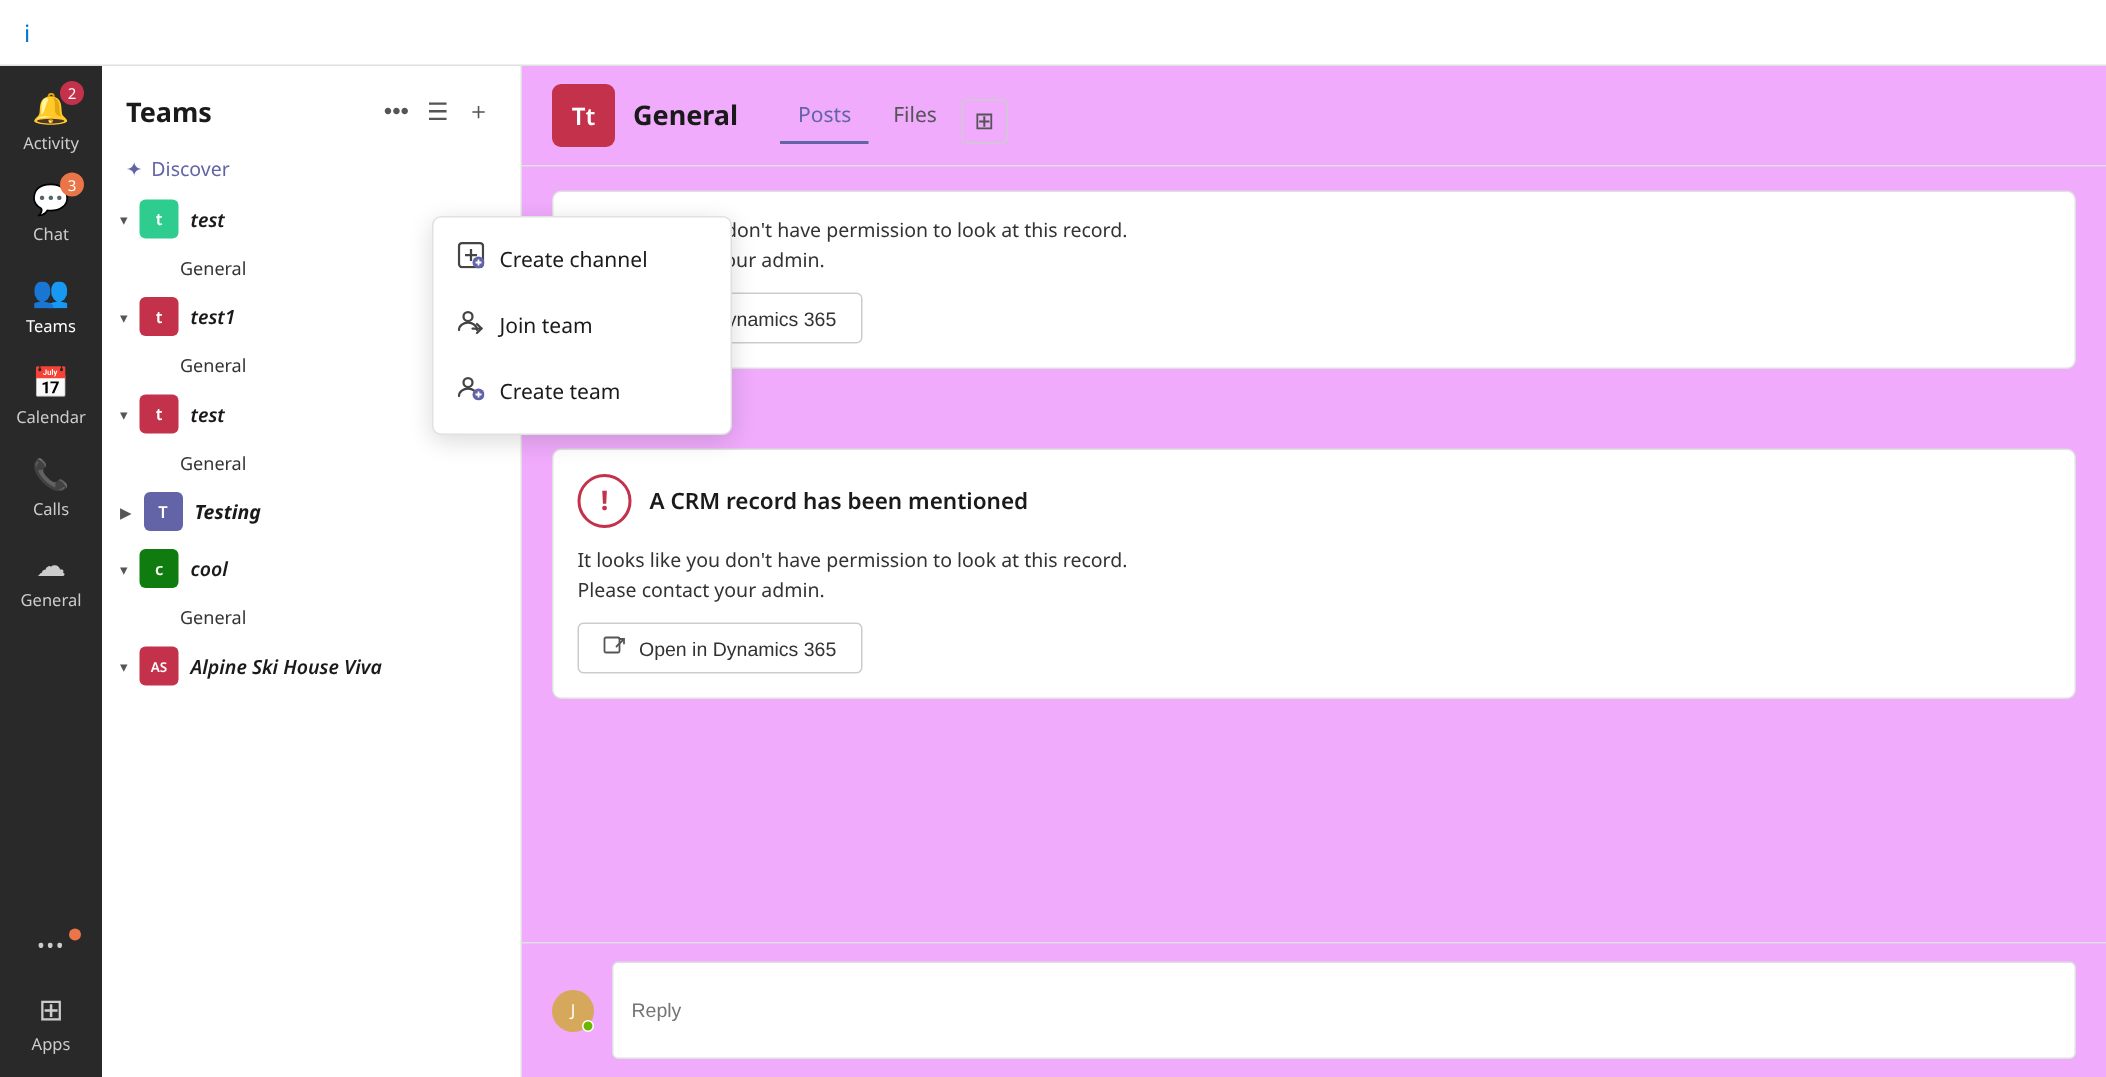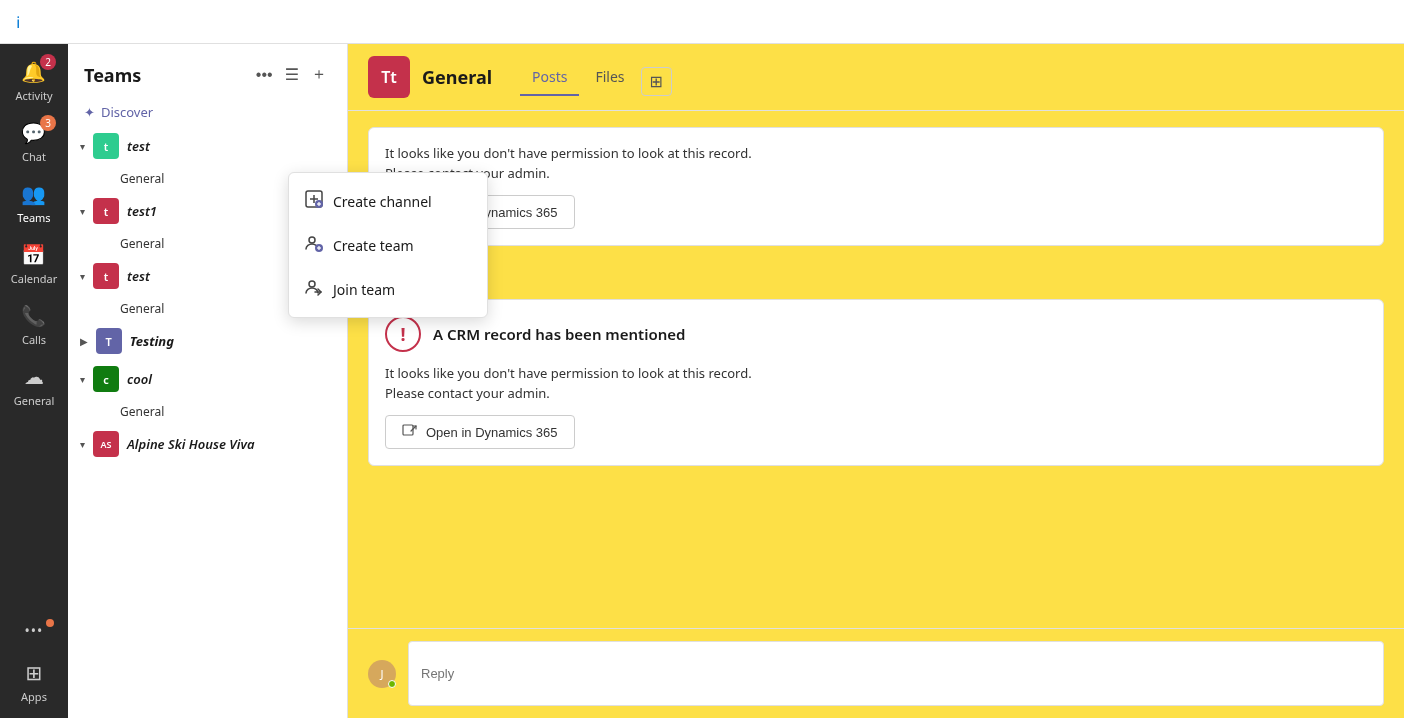--- a/index.html
+++ b/index.html
@@ -175,39 +175,38 @@
       position: absolute;
       top: 100px;
       left: 220px;
       background: #fff;
       border: 1px solid #e0e0e0;
       border-radius: 6px;
       box-shadow: 0 4px 16px rgba(0,0,0,0.15);
       z-index: 100;
       min-width: 200px;
       padding: 6px 0;
-      margin-top: 28px;
     }
     .dropdown-item {
       display: flex;
       align-items: center;
       gap: 10px;
       padding: 10px 16px;
       font-size: 14px;
       color: #1a1a1a;
       cursor: pointer;
     }
     .dropdown-item-icon { font-size: 18px; color: #444; }
 
     
     .main-content {
       flex: 1;
       display: flex;
       flex-direction: column;
-      background: #fde047;
+      background: #f0abfc;
       overflow: hidden;
     }
 
     
     .channel-header {
       display: flex;
       align-items: center;
       gap: 12px;
       padding: 12px 20px;
       border-bottom: 1px solid #e0e0e0;
@@ -495,37 +494,37 @@
             <line x1="12" y1="14" x2="16" y2="14" stroke="white" stroke-width="1.2"></line>
           </svg>
         </span>
         <span>Create channel</span>
       </div>
       <div class="dropdown-item">
         <span class="dropdown-item-icon">
           <svg width="18" height="18" viewBox="0 0 18 18" fill="none">
             <circle cx="7" cy="6" r="3" stroke="#444" stroke-width="1.5" fill="none"></circle>
             <path d="M1 15c0-3 3-5 6-5s6 2 6 5" stroke="#444" stroke-width="1.5" fill="none" stroke-linecap="round"></path>
+            <path d="M13 11 L16 14 L13 17" stroke="#444" stroke-width="1.5" fill="none" stroke-linecap="round" stroke-linejoin="round"></path>
+            <line x1="10" y1="14" x2="16" y2="14" stroke="#444" stroke-width="1.5" stroke-linecap="round"></line>
+          </svg>
+        </span>
+        <span>Join team</span>
+      </div>
+      <div class="dropdown-item">
+        <span class="dropdown-item-icon">
+          <svg width="18" height="18" viewBox="0 0 18 18" fill="none">
+            <circle cx="7" cy="6" r="3" stroke="#444" stroke-width="1.5" fill="none"></circle>
+            <path d="M1 15c0-3 3-5 6-5s6 2 6 5" stroke="#444" stroke-width="1.5" fill="none" stroke-linecap="round"></path>
             <circle cx="14" cy="14" r="4" fill="#6264a7"></circle>
             <line x1="14" y1="12" x2="14" y2="16" stroke="white" stroke-width="1.2"></line>
             <line x1="12" y1="14" x2="16" y2="14" stroke="white" stroke-width="1.2"></line>
           </svg>
         </span>
         <span>Create team</span>
-      </div>
-      <div class="dropdown-item">
-        <span class="dropdown-item-icon">
-          <svg width="18" height="18" viewBox="0 0 18 18" fill="none">
-            <circle cx="7" cy="6" r="3" stroke="#444" stroke-width="1.5" fill="none"></circle>
-            <path d="M1 15c0-3 3-5 6-5s6 2 6 5" stroke="#444" stroke-width="1.5" fill="none" stroke-linecap="round"></path>
-            <path d="M13 11 L16 14 L13 17" stroke="#444" stroke-width="1.5" fill="none" stroke-linecap="round" stroke-linejoin="round"></path>
-            <line x1="10" y1="14" x2="16" y2="14" stroke="#444" stroke-width="1.5" stroke-linecap="round"></line>
-          </svg>
-        </span>
-        <span>Join team</span>
       </div>
     </div>
   </div>
 
   <div class="main-content">
 
     <div class="channel-header">
       <div class="team-icon-large">Tt</div>
       <span class="channel-name">General</span>
       <div class="channel-tabs">

